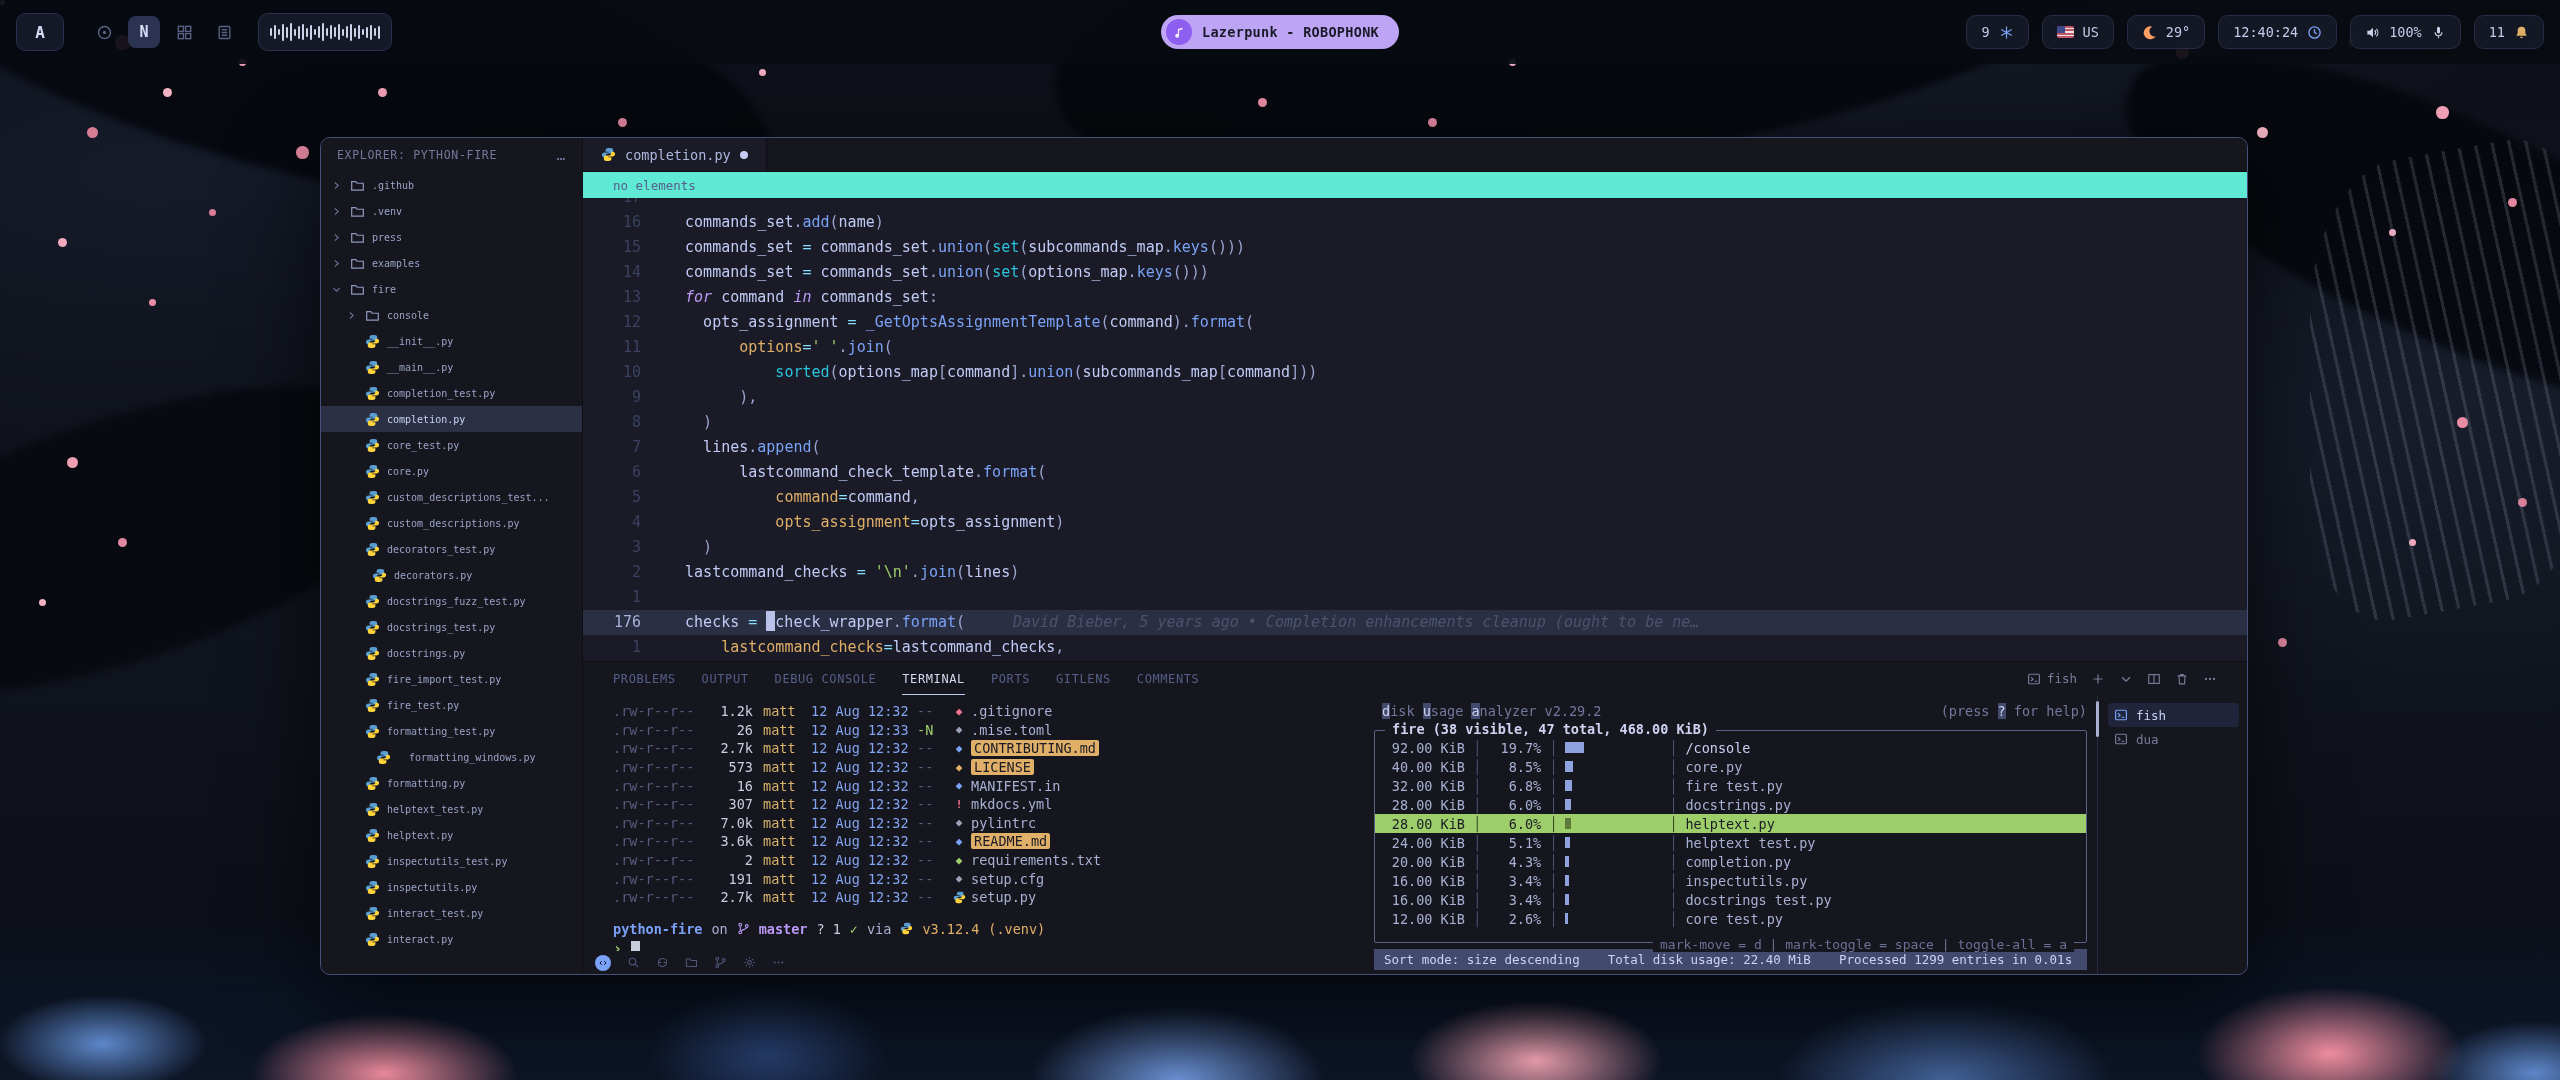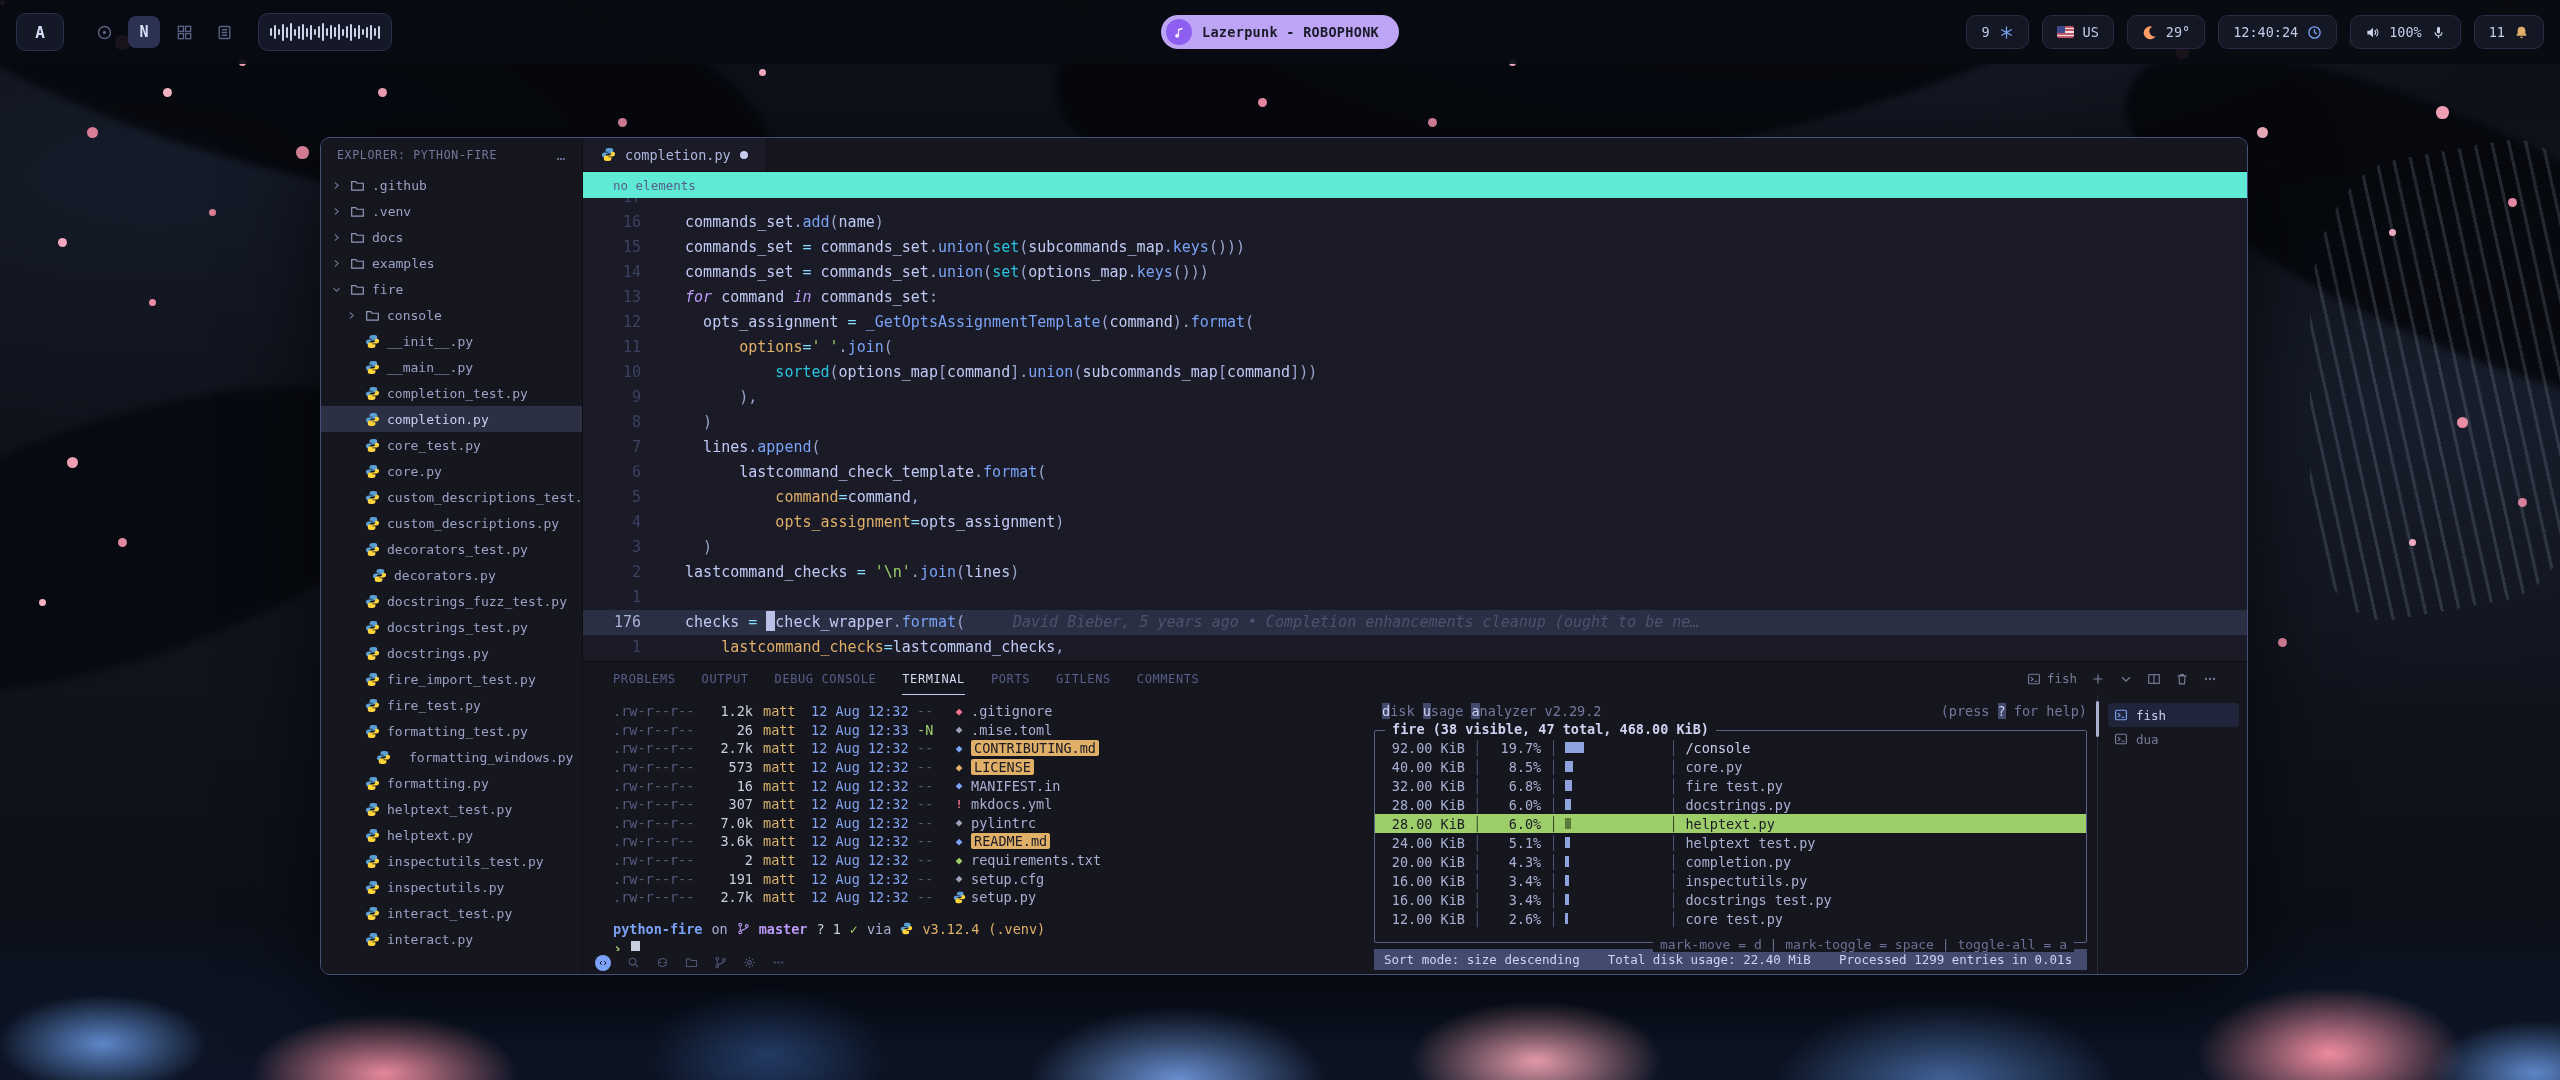--- a/index.html
+++ b/index.html
@@ -77,21 +77,21 @@
 
   
   .window { position:absolute; left:320px; top:137px; width:1928px; height:838px; z-index:4;
     background:#16161e; border:1px solid #46507a; border-radius:10px; overflow:hidden;
     box-shadow:0 30px 90px rgba(0,0,0,.65); display:flex; }
   .sidebar { width:262px; background:#16161e; border-right:1px solid #0d0d13; display:flex; flex-direction:column; }
   .sb-header { height:34px; flex:none; display:flex; align-items:center; justify-content:space-between;
     padding:0 16px; color:#73799c; font-size:11.5px; letter-spacing:.7px; }
   .sb-more { cursor:pointer; font-size:14px; color:#73799c; }
   .tree { flex:1; overflow:hidden; }
-  .ex-row { display:flex; align-items:center; gap:7px; height:26px; color:#9aa3c7; font-size:13px; cursor:pointer; white-space:nowrap; }
+  .ex-row { display:flex; align-items:center; gap:7px; height:26px; color:#9aa3c7; font-size:10px; cursor:pointer; white-space:nowrap; }
   .ex-row.sel { background:#2b3045; color:#c9d0f2; }
   .ex-row .chev { width:12px; color:#73799c; flex:none; display:flex; }
   .ex-row .chev svg { width:11px; height:11px; }
   .ex-row svg.fic { width:15px; height:15px; flex:none; color:#8f98bd; }
 
   .main { flex:1; display:flex; flex-direction:column; min-width:0; }
   .tabbar { height:34px; flex:none; background:#16161e; border-bottom:1px solid #0d0d13; display:flex; }
   .tab { display:flex; align-items:center; gap:9px; padding:0 18px; background:#1a1b26; border-right:1px solid #0d0d13;
     color:#aeb7de; font-size:13.5px; cursor:pointer; }
   .tab svg { width:15px; height:15px; }
@@ -442,21 +442,21 @@
         </div>
         <div class="ex-row" style="padding-left: 10px;">
           <span class="chev">
             <svg class="ic ">
               <use href="#i-cr"></use>
             </svg>
           </span>
           <svg class="ic fic">
             <use href="#i-folder"></use>
           </svg>
-          <span class="ex-label">docs</span>
+          <span class="ex-label">press</span>
         </div>
         <div class="ex-row" style="padding-left: 10px;">
           <span class="chev">
             <svg class="ic ">
               <use href="#i-cr"></use>
             </svg>
           </span>
           <svg class="ic fic">
             <use href="#i-folder"></use>
           </svg>

